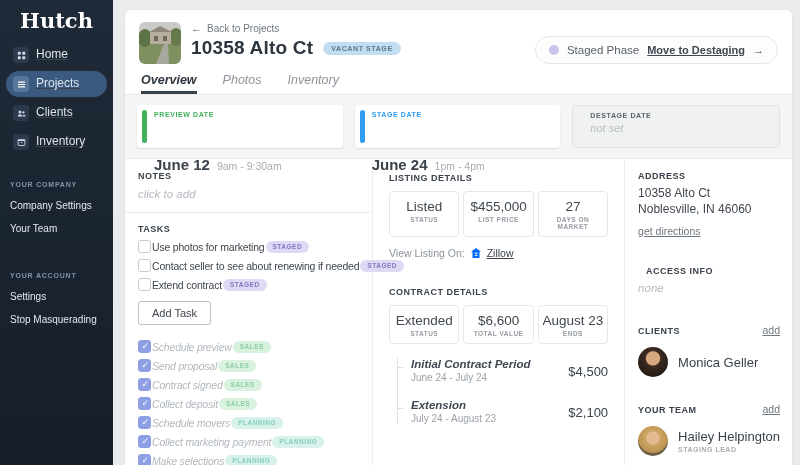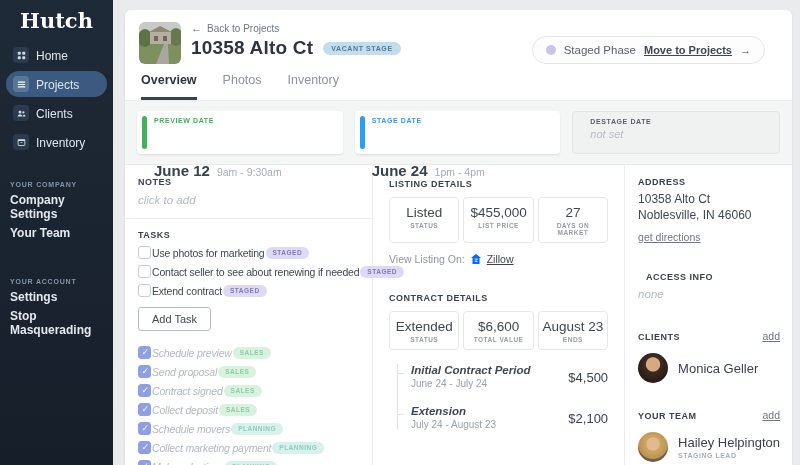--- a/index.html
+++ b/index.html
@@ -4,56 +4,56 @@
 <style>
   * { margin:0; padding:0; box-sizing:border-box; }
   html,body { width:800px; height:465px; overflow:hidden; }
   body { font-family:"Liberation Sans", sans-serif; background:#e9ebec; position:relative; color:#3a424b; }
 
   
   .sidebar { position:absolute; left:0; top:0; width:113px; height:465px;
     background:linear-gradient(#1f2a38,#161e29); z-index:2; }
   .logo { font-family:"DejaVu Serif", serif; font-weight:bold; color:#ffffff;
     font-size:21px; text-align:center; padding:8px 0 6px; }
-  .nav-item { display:flex; align-items:flex-end; gap:7px; margin:3px 6px; padding:5px 7px;
-    border-radius:6px; cursor:pointer; }
+  .nav-item { display:flex; align-items:flex-start; gap:7px; margin:3px 6px; padding:5px 7px;
+    border-radius:6px; cursor:pointer;text-decoration:underline; }
   .nav-item.active { background:#3c5a80;border-radius:13px; }
   .icon-chip { width:16px; height:16px; border-radius:4px; background:#2c3a4d;
     display:flex; align-items:center; justify-content:center; flex:0 0 16px; }
   .nav-item.active .icon-chip { background:#587699; }
   .icon-chip svg { width:9px; height:9px; }
   .nav-label { color:#dde4ec; font-size:12px; }
   .side-sec { margin:0 10px; }
   .side-head { font-size:7px; font-weight:bold; letter-spacing:.8px; color:#8393a7;
     margin-top:26px; margin-bottom:5px; }
-  .side-link { color:#e2e8ee; font-size:12px; margin:5px 0; cursor:pointer;font-weight:bold; }
+  .side-link { color:#e2e8ee; font-size:10px; margin:12px 0; cursor:pointer; }
   .side-sec:nth-of-type(2) .side-head { margin-top:60px; }
 
   
   .card { position:absolute; left:125px; top:10px; right:8px; bottom:-30px;
     background:#ffffff; border-radius:6px; box-shadow:0 1px 3px rgba(0,0,0,.08); overflow:hidden; }
 
   
   .hdr { padding:12px 14px 0 14px; position:relative; }
   .hdr-row { display:flex; gap:10px; }
   .thumb { width:42px; height:42px; border-radius:6px; overflow:hidden; flex:0 0 42px; }
   .back { font-size:10px; color:#6f777f; display:flex; align-items:center; gap:5px; cursor:pointer; }
   .back .arr { font-size:11px; color:#55606a; }
   .title-row { display:flex; align-items:center; gap:10px; margin-top:3px; }
   .title { font-size:19px; font-weight:bold; color:#2d353e; letter-spacing:.2px; }
   .stage-badge { font-size:7px; font-weight:bold; letter-spacing:.6px; color:#54788f;
     background:#c3ddf0; padding:3px 8px; border-radius:9px; }
-  .phase-pill { position:absolute; right:27px; top:26px; display:flex; align-items:center; gap:8px;
+  .phase-pill { position:absolute; right:14px; top:26px; display:flex; align-items:center; gap:8px;
     border:1px solid #e4e6e9; border-radius:18px; padding:7px 13px; background:#fdfdfd; }
   .phase-dot { width:10px; height:10px; border-radius:50%; background:#cbc3ea; }
   .phase-label { font-size:11.5px; color:#5a626b; }
   .phase-link { font-size:11px; font-weight:bold; color:#3f4750; text-decoration:underline; cursor:pointer; }
   .phase-arr { font-size:11px; color:#3f4750; }
   .tabs { display:flex; gap:26px; margin-top:9px; padding-left:2px; }
-  .tab { font-size:12.5px; color:#8c949c; padding-bottom:10px; cursor:pointer; }
+  .tab { font-size:12.5px; color:#8c949c; padding-bottom:4px; cursor:pointer;font-style:italic; }
   .tab.active { color:#2d353e; font-weight:bold; border-bottom:3px solid #3a424b; }
 
   
   .dates { display:flex; gap:12px; background:#f4f5f5; border-top:1px solid #eaebeb;
     border-bottom:1px solid #e8e9e9; padding:10px 12px; }
   .dcard { flex:1; position:relative; background:#fff; border-radius:4px;
     box-shadow:0 1px 2px rgba(0,0,0,.10); padding:6px 10px 6px 17px; height:43px; }
   .dcard .bar { position:absolute; left:5px; top:5px; bottom:5px; width:5px; border-radius:3px; }
   .dlabel { font-size:7px; font-weight:bold; letter-spacing:.6px; }
   .drow { display:flex; align-items:baseline; gap:7px; margin-top:2px; }
@@ -203,21 +203,21 @@
         <div class="title-row">
           <span class="title">10358 Alto Ct</span>
           <span class="stage-badge">VACANT STAGE</span>
         </div>
       </div>
     </div>
 
     <div class="phase-pill">
       <span class="phase-dot"></span>
       <span class="phase-label">Staged Phase</span>
-      <span class="phase-link">Move to Projects</span>
+      <span class="phase-link">Move to Destaging</span>
       <span class="phase-arr">→</span>
     </div>
 
     <div class="tabs">
       <div class="tab active">Overview</div>
       <div class="tab">Photos</div>
       <div class="tab">Inventory</div>
     </div>
   </div>
 

